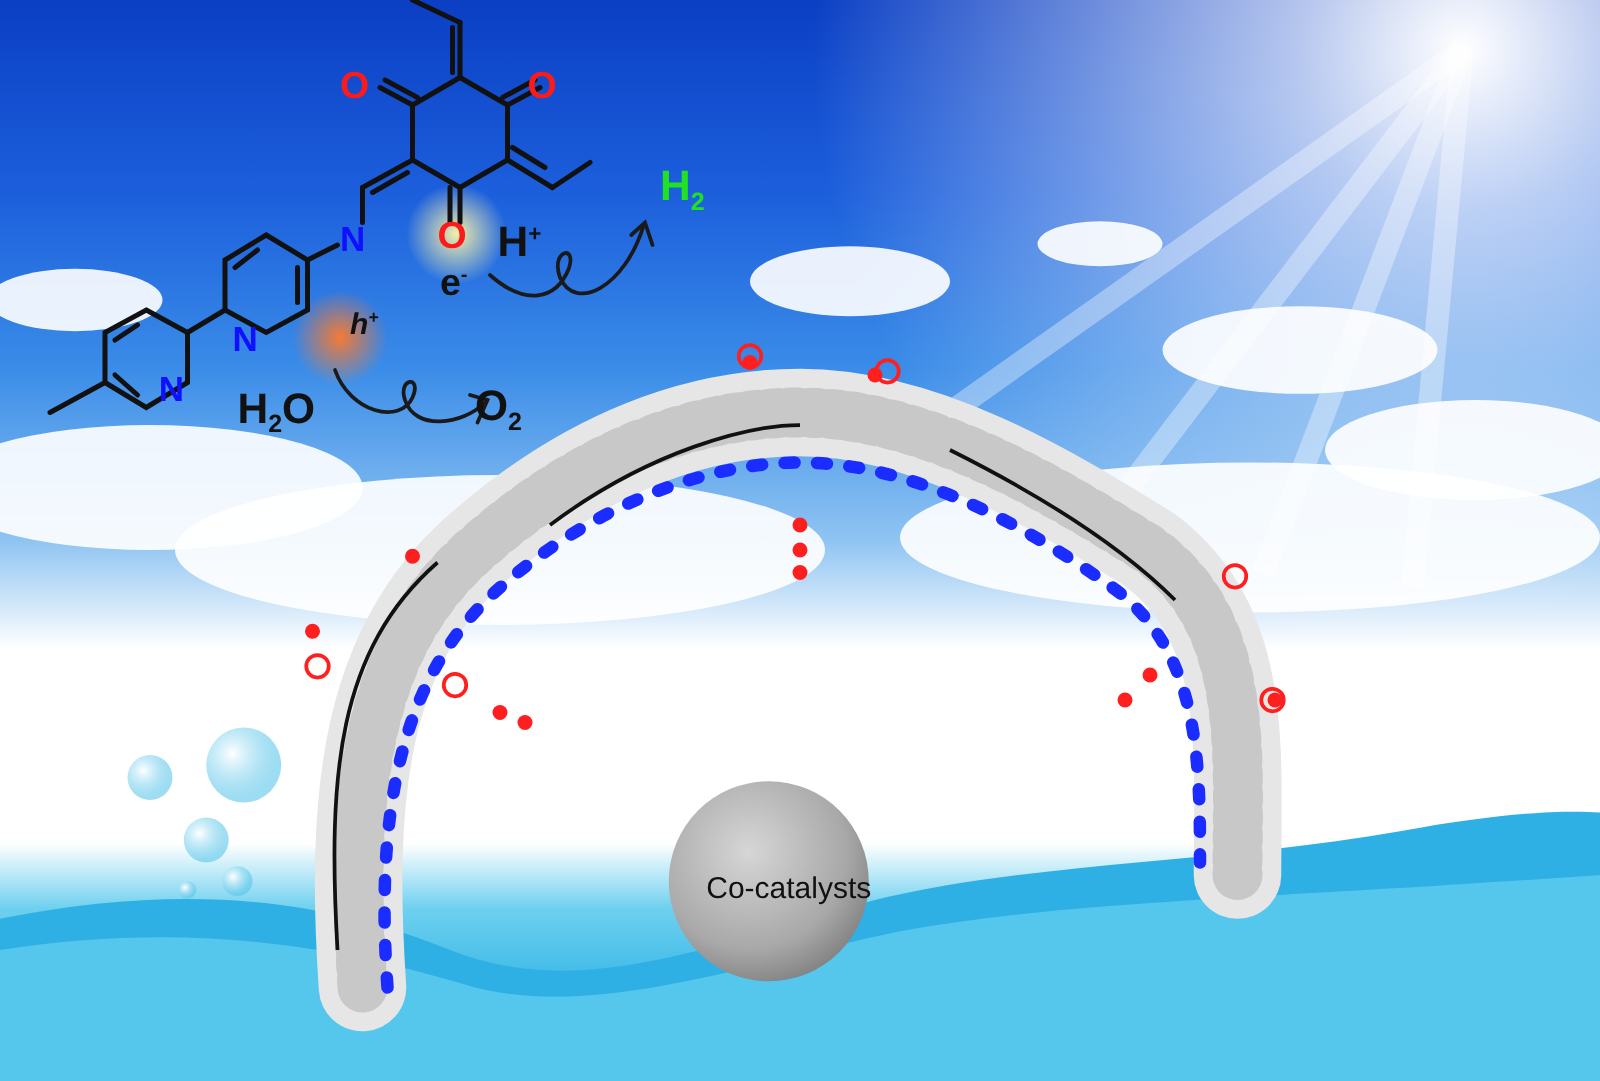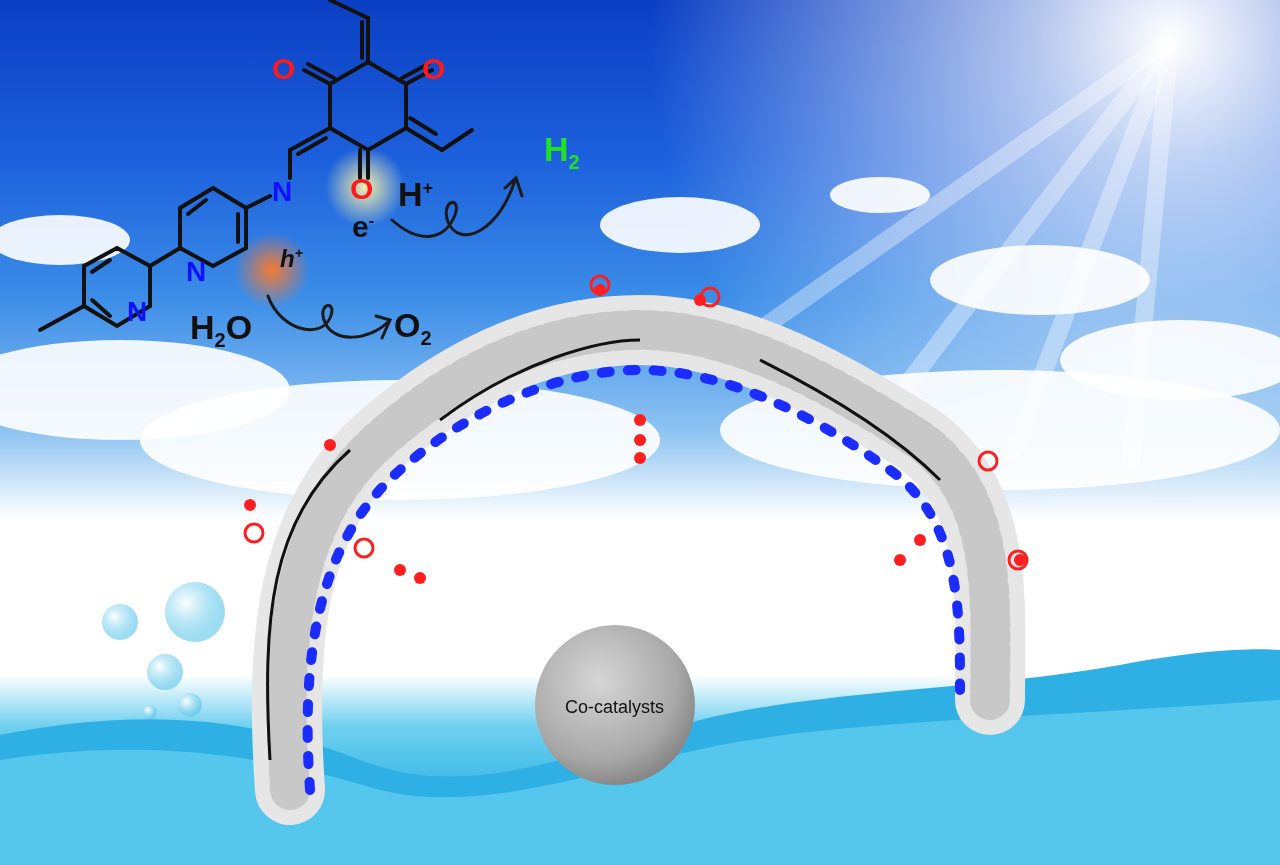--- a/index.html
+++ b/index.html
@@ -150,17 +150,17 @@
   <div class="lbl" style="left:422px;top:52px;font-size:30px;color:#ff1a1a">O</div>
   <div class="lbl" style="left:350px;top:172px;font-size:30px;color:#ff1a1a">O</div>
   <div class="lbl" style="left:272px;top:176px;font-size:28px;color:#1010ff">N</div>
   <div class="lbl" style="left:186px;top:256px;font-size:28px;color:#1010ff">N</div>
   <div class="lbl" style="left:127px;top:296px;font-size:28px;color:#1010ff">N</div>
 
   <div class="lbl" style="left:280px;top:245px;font-size:24px;font-style:italic;color:#111"><span>h</span><sup style="font-size:14px">+</sup></div>
   <div class="lbl" style="left:352px;top:210px;font-size:30px;color:#111"><span>e</span><sup style="font-size:16px">-</sup></div>
   <div class="lbl" style="left:398px;top:175px;font-size:34px;color:#111"><span></span><span>H</span><sup style="font-size:18px">+</sup></div>
   <div class="lbl" style="left:190px;top:308px;font-size:34px;color:#111"><span>H</span><sub style="font-size:20px">2</sub><span>O</span></div>
-  <div class="lbl" style="left:394px;top:306px;font-size:34px;color:#111"><span>O</span><sub style="font-size:20px">2</sub></div>
-  <div class="lbl" style="left:544px;top:130px;font-size:34px;color:#22e022"><span>H</span><sub style="font-size:20px">2</sub></div>
+  <div class="lbl" style="left:380px;top:306px;font-size:34px;color:#111"><span>O</span><sub style="font-size:20px">2</sub></div>
+  <div class="lbl" style="left:528px;top:130px;font-size:34px;color:#22e022"><span>H</span><sub style="font-size:20px">2</sub></div>
 
-  <div class="lbl" style="left:565px;top:697px;font-size:18px;font-weight:normal;color:#111">Co-catalysts</div>
+  <div class="lbl" style="left:565px;top:697px;font-size:24px;font-weight:normal;color:#111">Co-catalysts</div>
 </div>
 
 </body></html>

